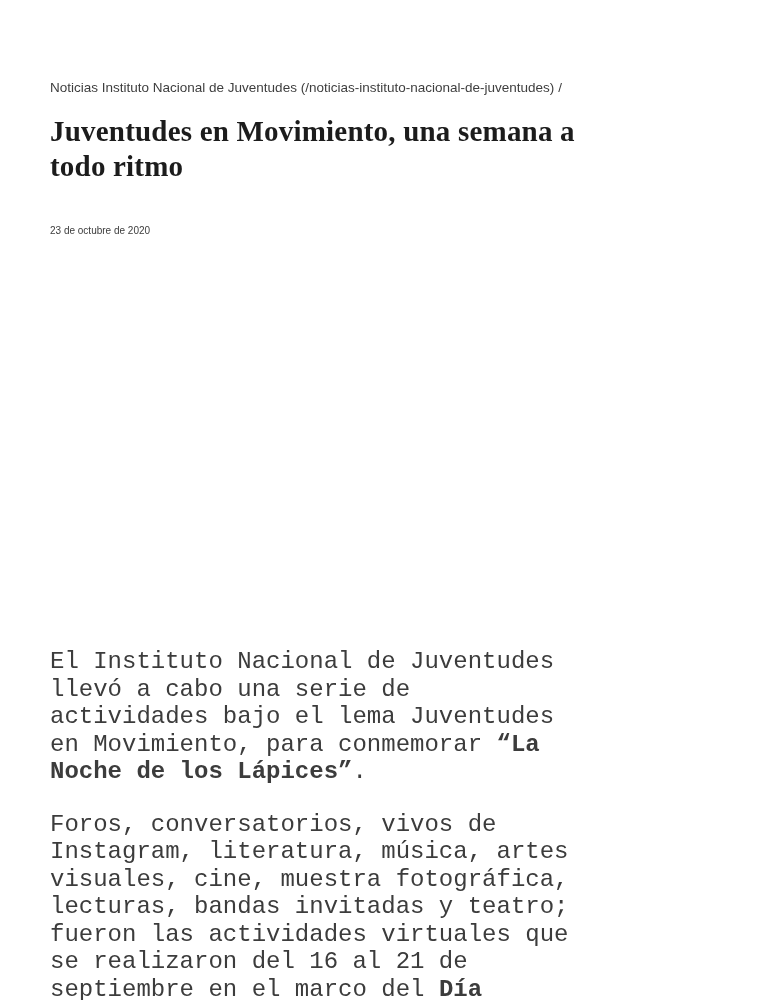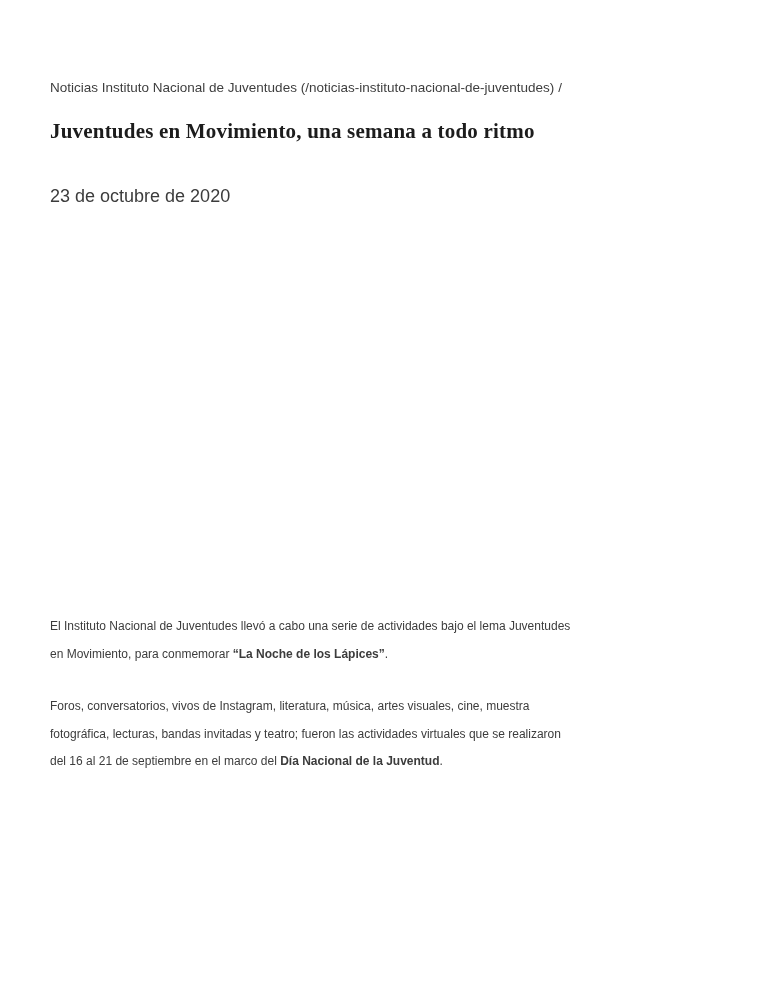--- a/index.html
+++ b/index.html
@@ -26,53 +26,54 @@
   .breadcrumb a {
     color: #3e3e3e;
     text-decoration: none;
     cursor: pointer;
   }
   .breadcrumb .sep { padding-left: 4px; }
   h1.title {
     margin-top: 17px;
     font-family: "Liberation Serif", "DejaVu Serif", serif;
     font-weight: 700;
-    font-size: 21px;
+    font-size: 29px;
     line-height: 35px;
     color: #1c1c1c;
     letter-spacing: 0.2px;
   }
   .lead {
     margin-top: 21px;
     font-size: 19px;
     line-height: 25.5px;
     color: #3c3c3c;
   }
   .date {
     margin-top: 36px;
-    font-size: 18px;
+    font-size: 10px;
     line-height: 22px;
     color: #3c3c3c;
   }
   .image-placeholder {
     position: relative;
     height: 406px;
   }
   .spinner {
     position: absolute;
     left: 705px;
     top: 321px;
     width: 30px;
     height: 30px;
   }
   .article-body p {
-    font-size: 12px;
+    font-size: 24px;
     line-height: 27.5px;
     color: #3c3c3c;
     margin: 0 0 25px 0;
+    font-family: Liberation Mono, monospace;
   }
   .article-body .bold { font-weight: 700; }
 </style>
 </head>
 <body>
 
 <div class="page">
   <div class="content">
 
     <nav class="breadcrumb">

